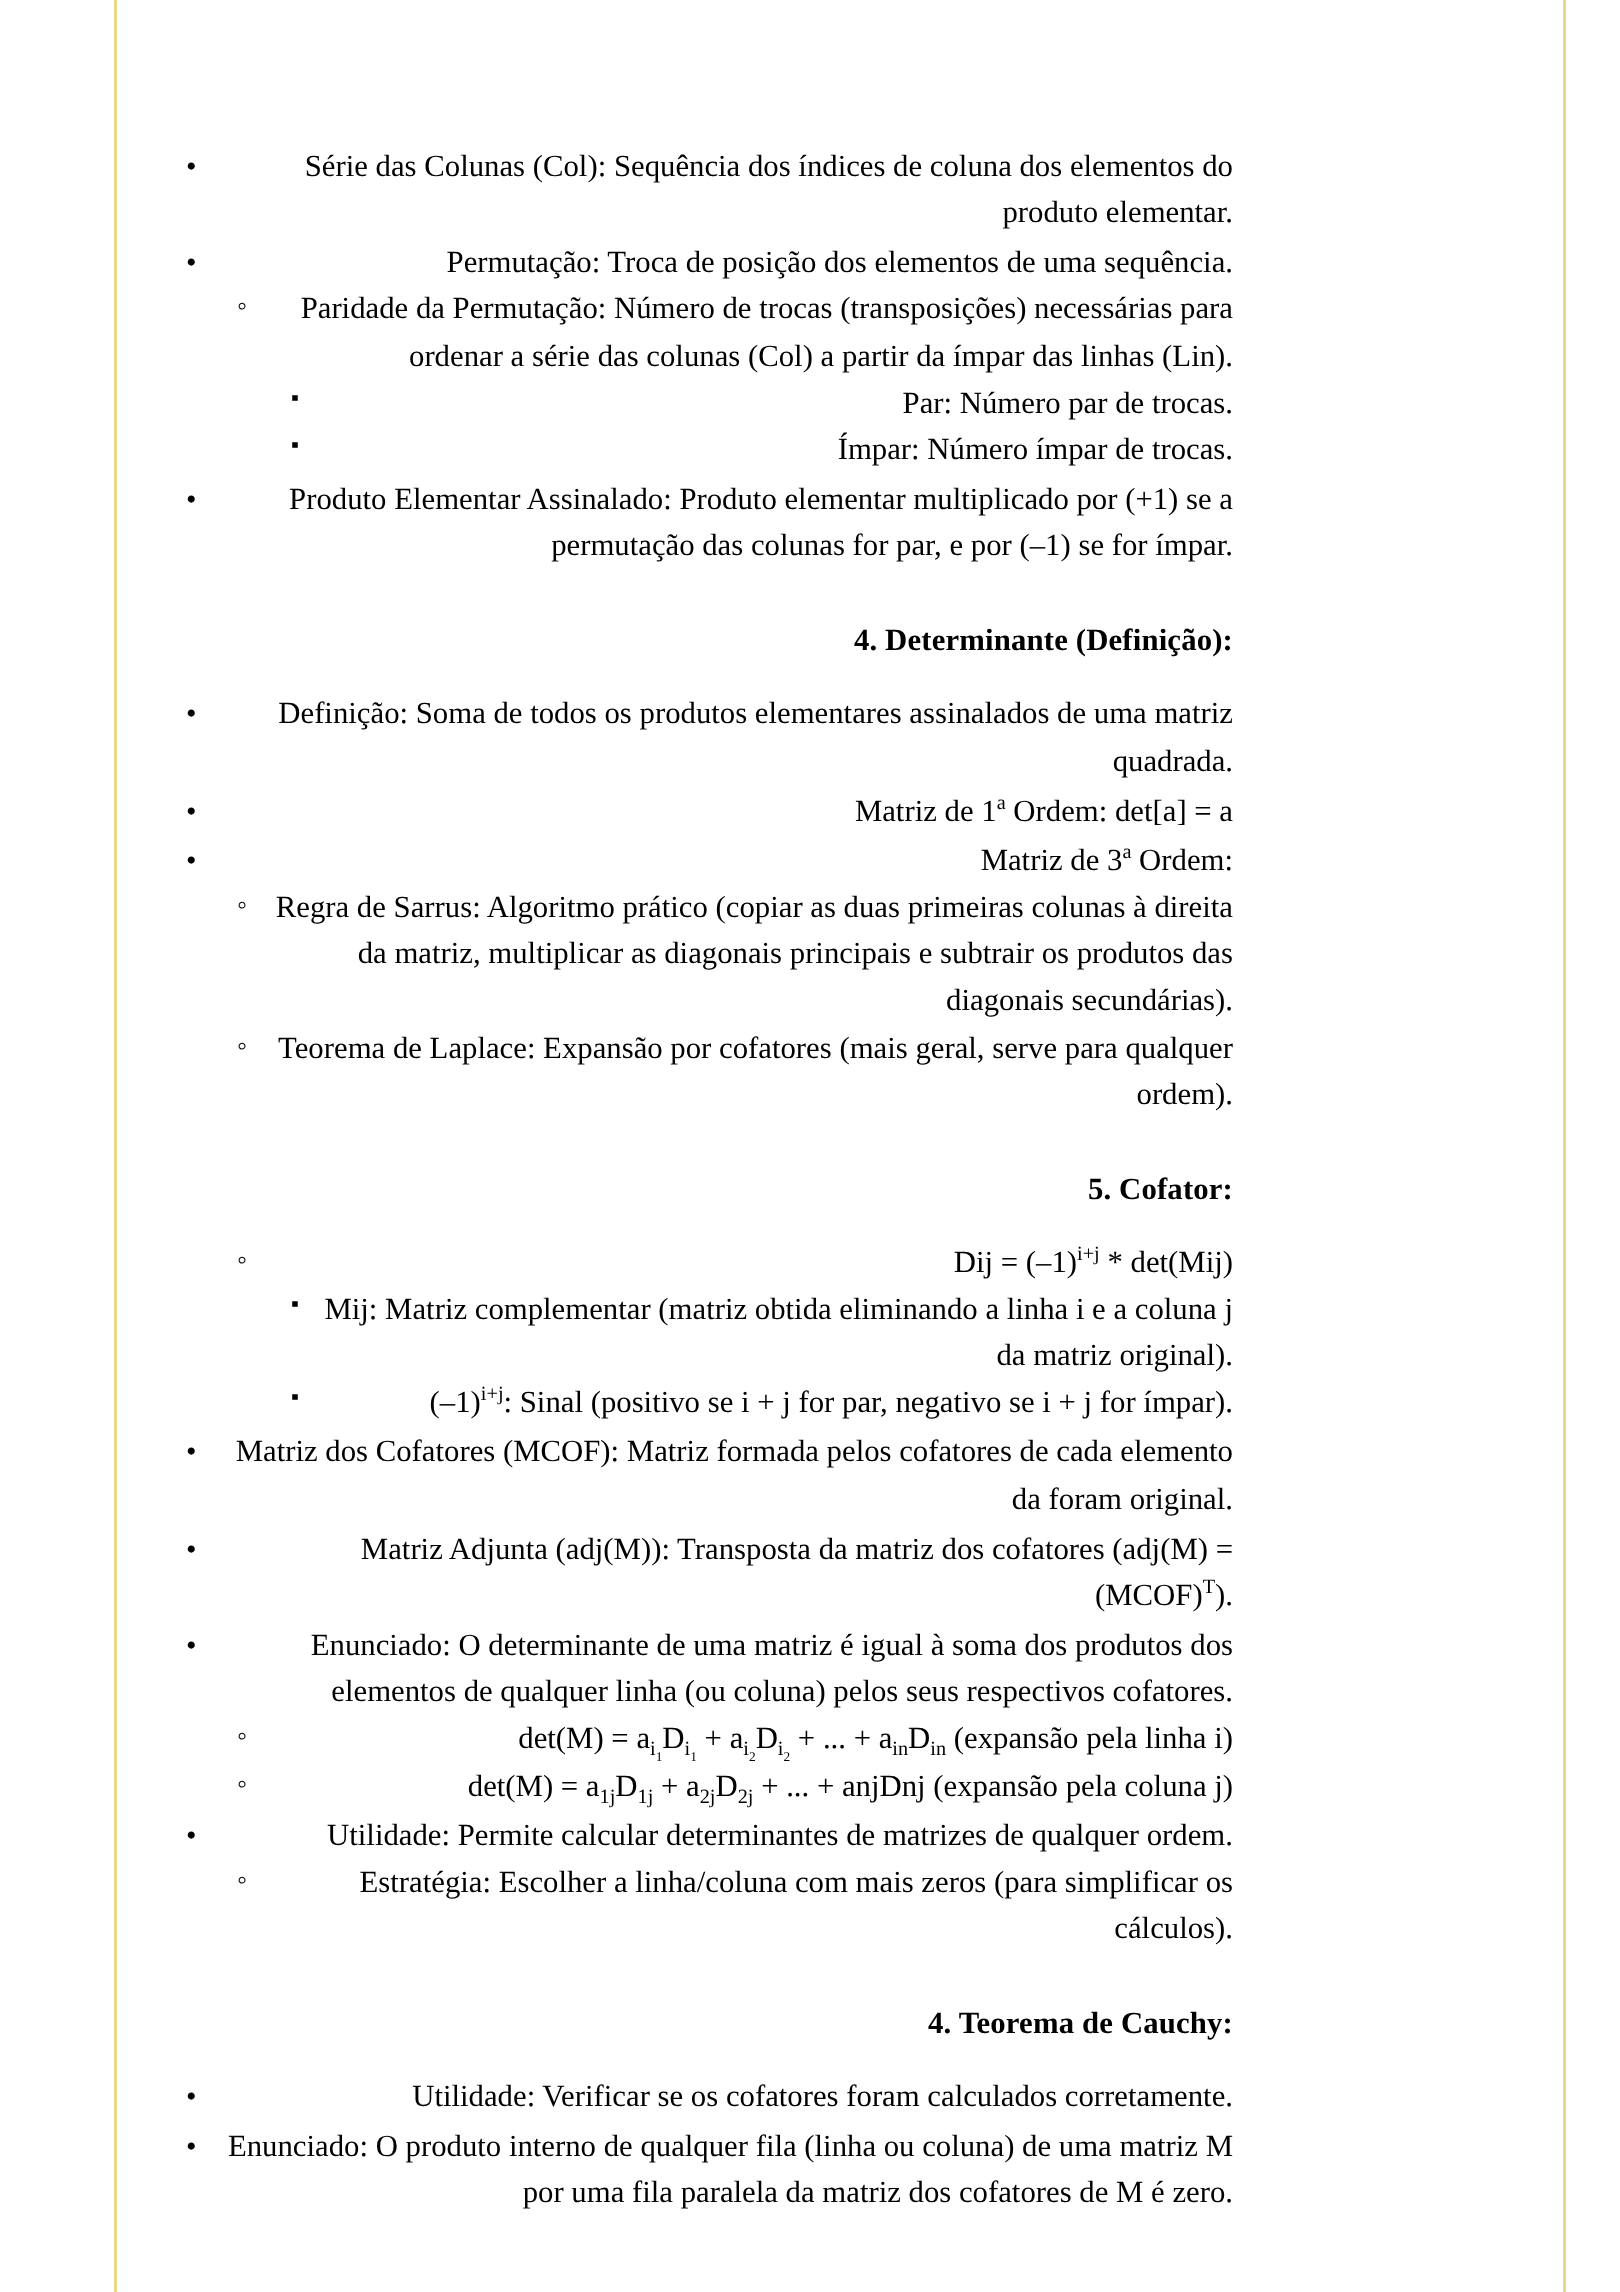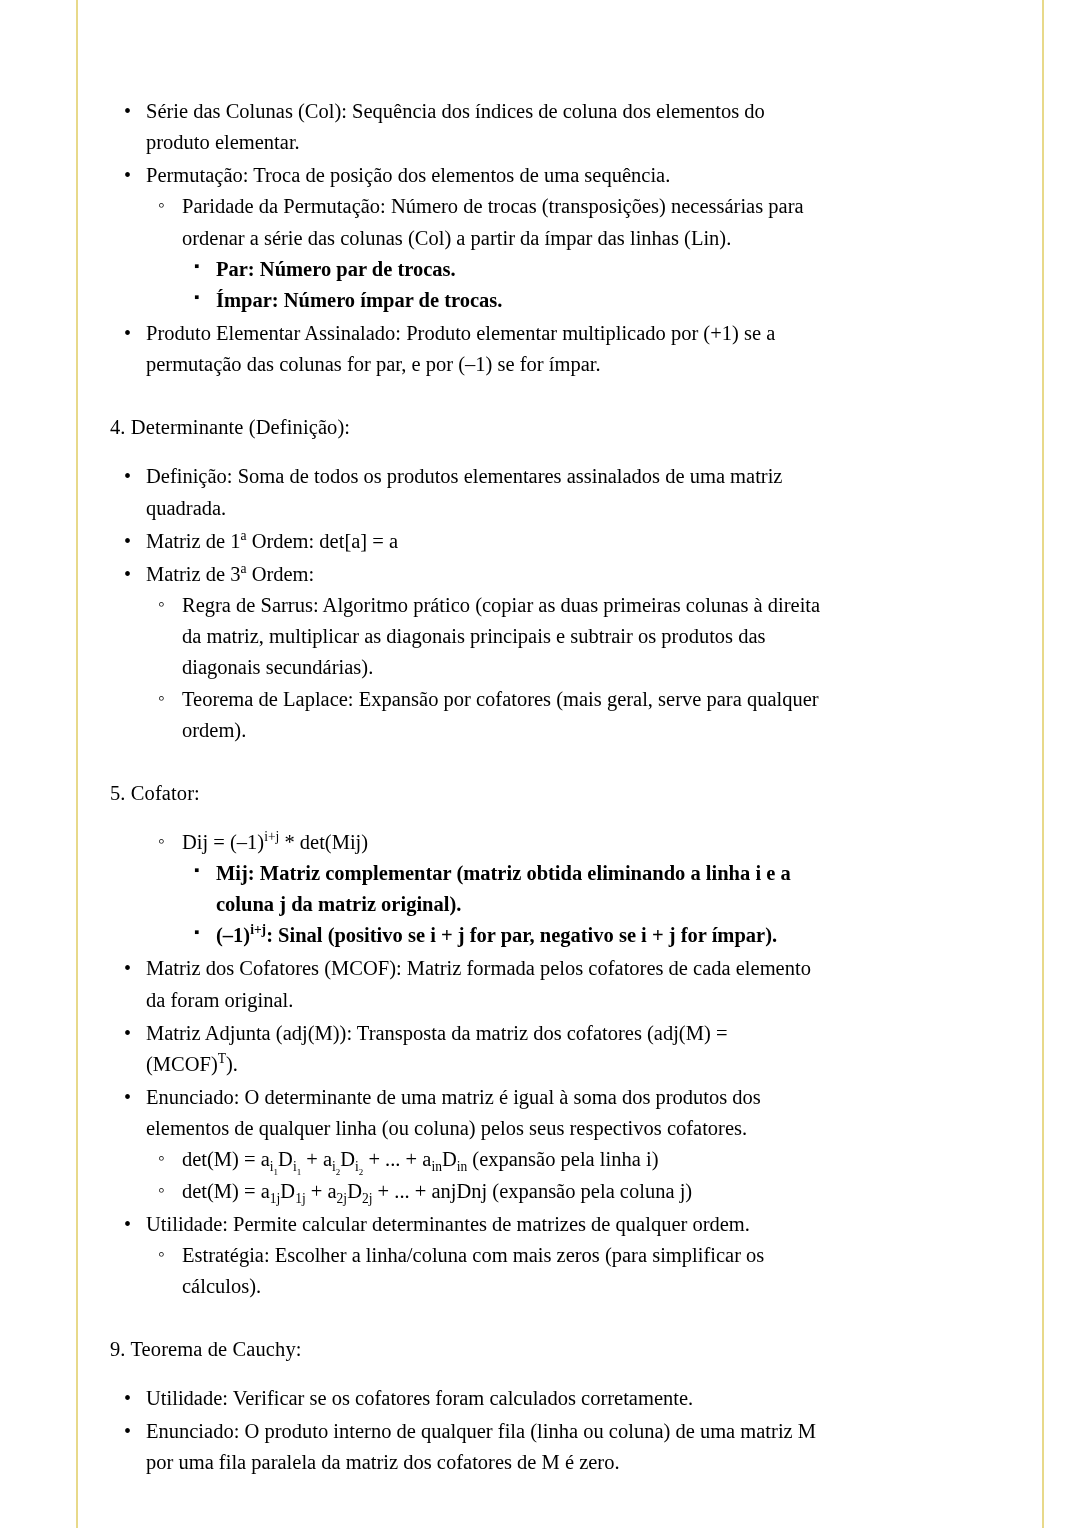--- a/index.html
+++ b/index.html
@@ -22,27 +22,28 @@
     width: 2px;
     background: #e8d98a;
   }
   .page-rule-left { left: 76px; }
   .page-rule-right { right: 36px; background: #e8d98a; }
 
   .page {
     box-sizing: border-box;
     padding: 96px 110px 40px 110px;
     width: 932px;
+    text-align: right;
   }
 
   
   h2.section-heading {
     font-family: "Liberation Serif", serif;
     font-size: 20.5px;
-    font-weight: normal;
+    font-weight: bold;
     margin: 36px 0 22px 0;
     letter-spacing: .1px;
   }
 
   
   ul.lvl1 {
     list-style: none;
     margin: 0;
     padding: 0;
   }
@@ -75,21 +76,20 @@
     content: "\25E6";
     position: absolute;
     left: 12px;
     font-size: 19px;
     line-height: 1.52;
   }
   ul.lvl3 {
     list-style: none;
     margin: 0;
     padding: 0;
-    font-weight: bold;
   }
   ul.lvl3 > li {
     position: relative;
     padding-left: 34px;
     font-size: 20.5px;
     line-height: 1.52;
   }
   ul.lvl3 > li > .btext::before {
     content: "\25AA";
     position: absolute;
@@ -192,21 +192,21 @@
       </li>
       <li>
         <span class="btext">Utilidade: Permite calcular determinantes de matrizes de qualquer ordem.</span>
         <ul class="lvl2">
           <li>
             <span class="btext">Estratégia: Escolher a linha/coluna com mais zeros (para simplificar os cálculos).</span>
           </li>
         </ul>
       </li>
     </ul>
-    <h2 class="section-heading">9. Teorema de Cauchy:</h2>
+    <h2 class="section-heading">4. Teorema de Cauchy:</h2>
     <ul class="lvl1">
       <li>
         <span class="btext">Utilidade: Verificar se os cofatores foram calculados corretamente.</span>
       </li>
       <li>
         <span class="btext">Enunciado: O produto interno de qualquer fila (linha ou coluna) de uma matriz M por uma fila paralela da matriz dos cofatores de M é zero.</span>
       </li>
     </ul>
   </div>
 

